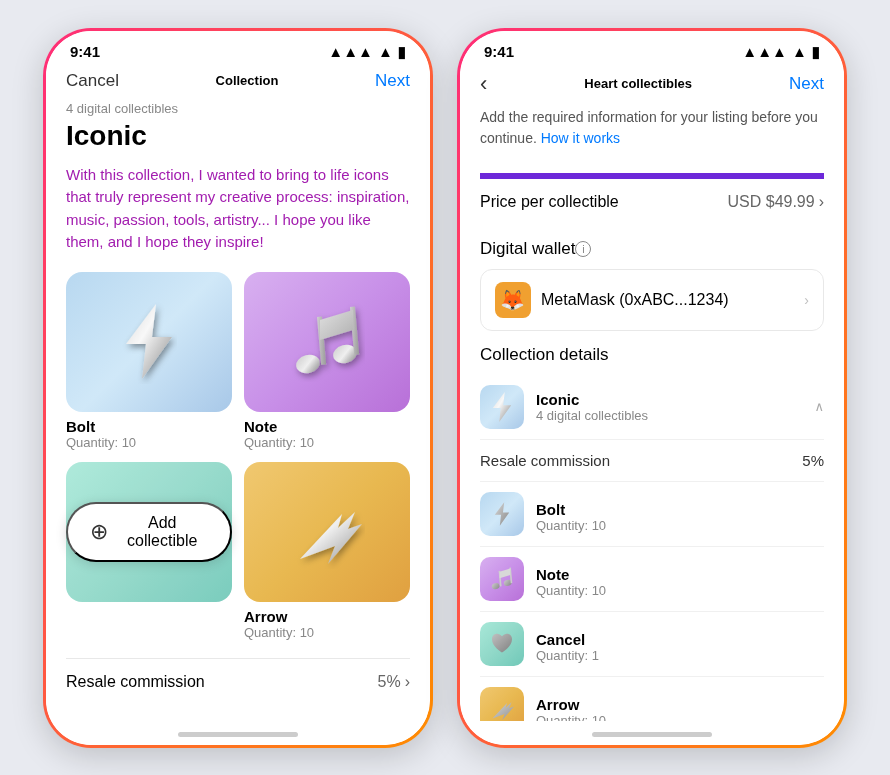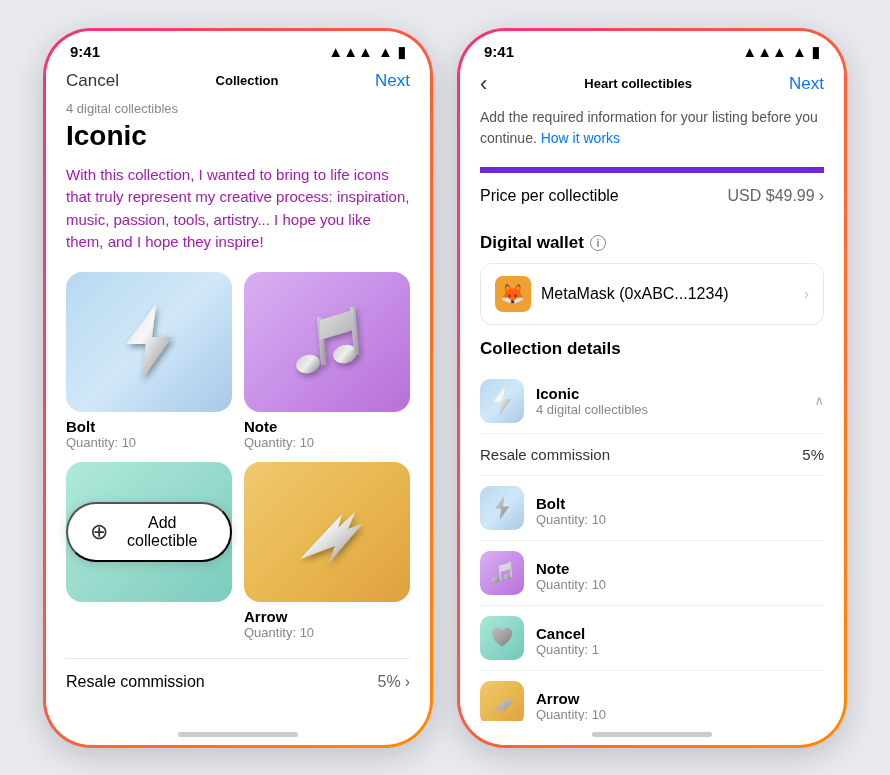--- a/index.html
+++ b/index.html
@@ -205,46 +205,45 @@
       color: #666;
       line-height: 1.5;
       padding: 10px 0 20px;
     }
 
     
     .sell-description {
       font-size: 14px;
       color: #555;
       line-height: 1.5;
-      margin-bottom: 14px;
+      margin-bottom: 20px;
       padding: 0 0 4px;
     }
     .sell-description a {
       color: #007aff;
       text-decoration: none;
     }
     .price-row {
       display: flex;
       justify-content: space-between;
       align-items: center;
       padding: 14px 0;
       border-top: 6px solid #6d28d9;
       cursor: pointer;
     }
     .price-label { font-size: 16px; color: #000; }
     .price-value { display: flex; align-items: center; gap: 4px; font-size: 16px; color: #666; }
     
     .section-title {
       font-size: 17px;
-      font-weight: 700;
+      font-weight: 400;
       color: #000;
       margin: 14px 0 10px;
       display: flex;
       align-items: center;
-      gap: 6px;
     }
     .info-icon {
       width: 16px;
       height: 16px;
       border-radius: 50%;
       border: 1.5px solid #888;
       display: inline-flex;
       align-items: center;
       justify-content: center;
       font-size: 11px;

